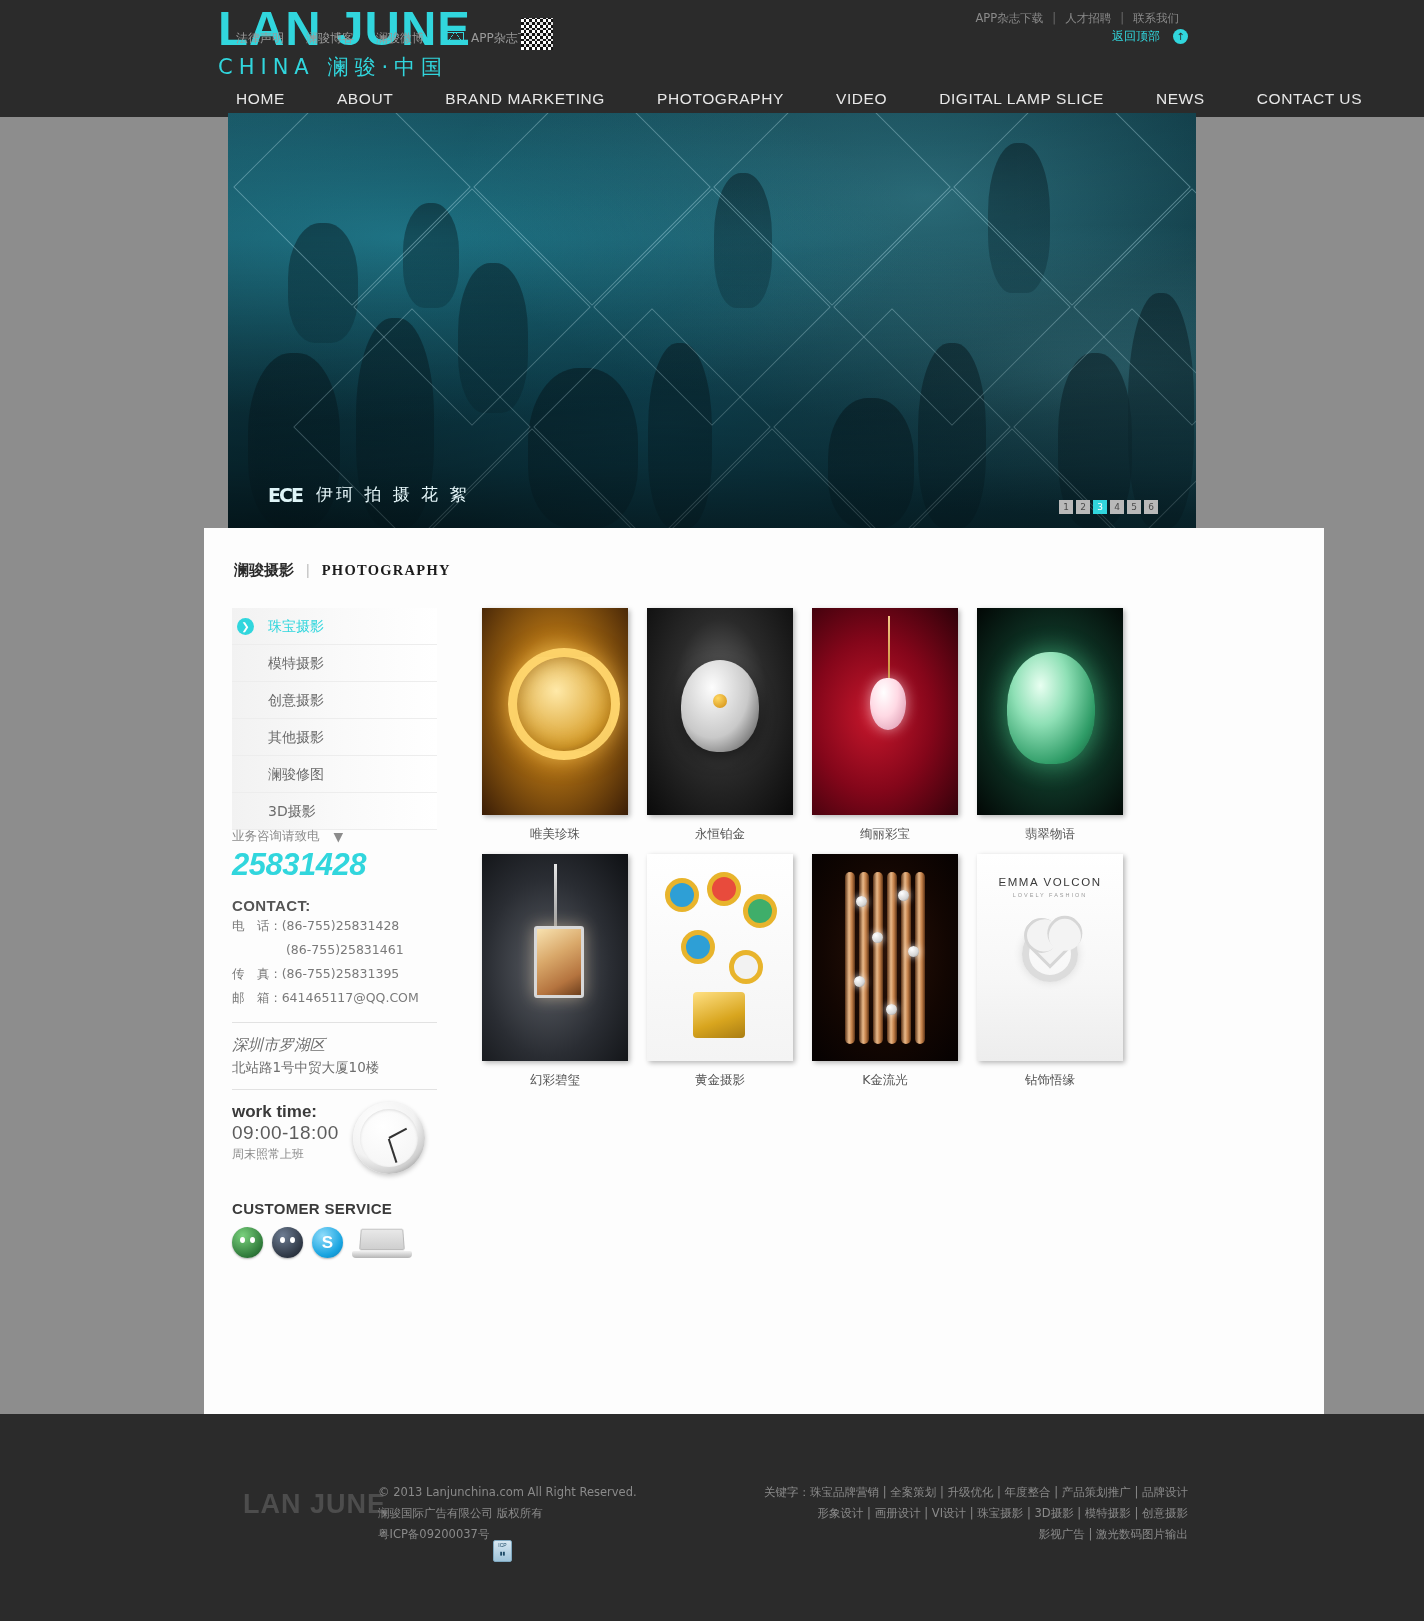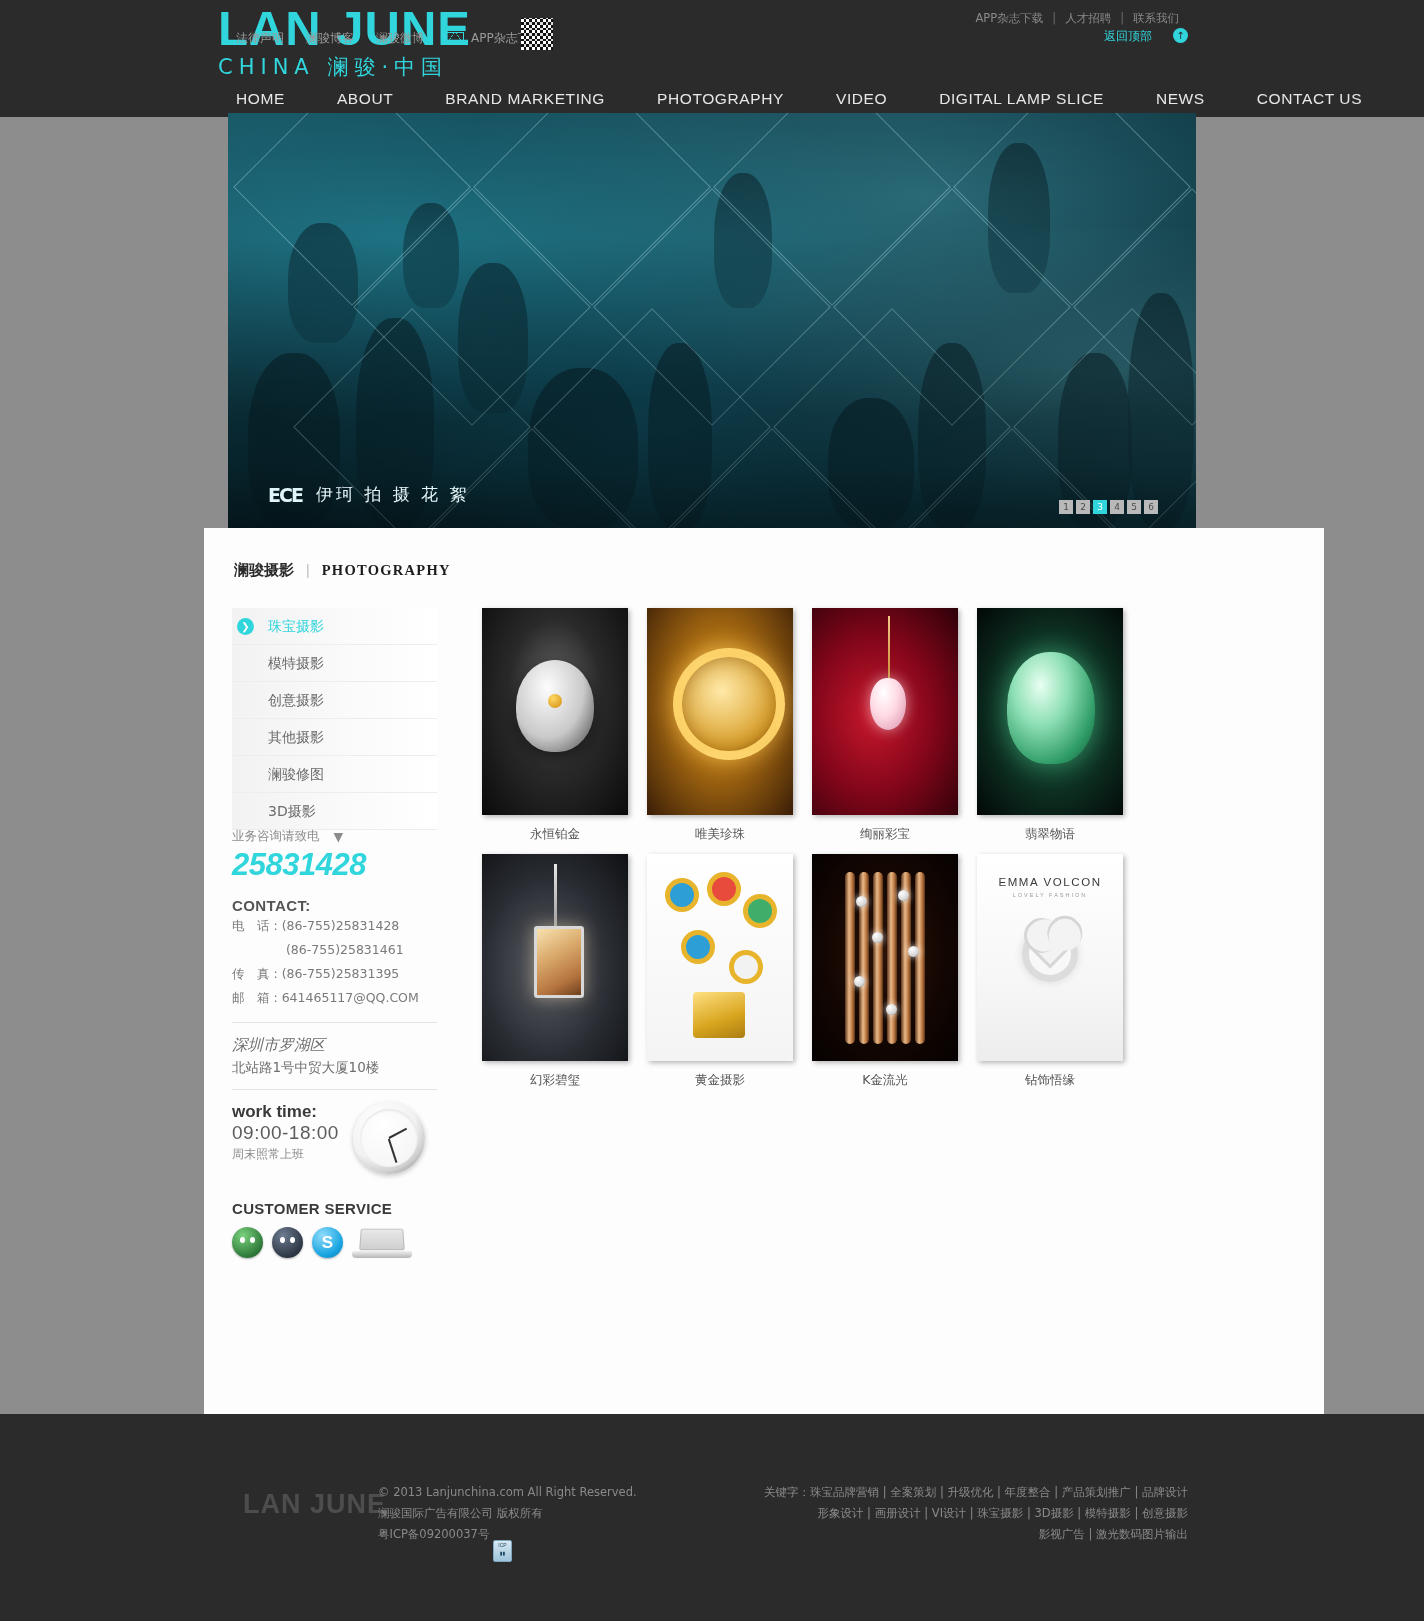--- a/index.html
+++ b/index.html
@@ -307,21 +307,21 @@
   }
   .qr {
     position: absolute; left: 521px; top: 18px; width: 32px; height: 32px;
     background:
       repeating-linear-gradient(90deg, #fff 0 3px, #111 3px 5px, #fff 5px 8px, #111 8px 11px),
       repeating-linear-gradient(0deg, #fff 0 3px, #111 3px 6px, #fff 6px 9px, #111 9px 11px);
     background-blend-mode: difference; background-color: #fff;
   }
   .backtop {
     position: absolute; right: 236px; top: 28px; font-size: 12px; color: #31d6dd;
-    display: flex; gap: 21px; font-family: "DejaVu Sans", sans-serif;
+    display: flex; align-items: center; gap: 13px; font-family: "DejaVu Sans", sans-serif;
   }
   .backtop .circ {
     width: 15px; height: 15px; border-radius: 50%; background: #31d6dd;
     color: #2b2b2b; font-size: 10px; line-height: 15px; text-align: center;
   }
   .f-logo {
     position: absolute; left: 243px; top: 1489px; font-size: 27px;
     font-weight: bold; color: #4d4d4d; letter-spacing: 1px;
     font-family: "Liberation Sans", sans-serif;
   }
@@ -485,29 +485,29 @@
         <div class="laptop">
           <div class="scr"></div>
           <div class="base"></div>
         </div>
       </div>
     </div>
 
     <div class="gallery">
 
       <div class="card">
+        <div class="thumb t2"></div>
+        <div class="cap">唯美珍珠</div>
+      </div>
+
+      <div class="card">
         <div class="thumb t1">
             <span class="dot"></span>
           </div>
         <div class="cap">永恒铂金</div>
-      </div>
-
-      <div class="card">
-        <div class="thumb t2"></div>
-        <div class="cap">唯美珍珠</div>
       </div>
 
       <div class="card">
         <div class="thumb t3">
             <span class="chain"></span>
           </div>
         <div class="cap">绚丽彩宝</div>
       </div>
 
       <div class="card">

